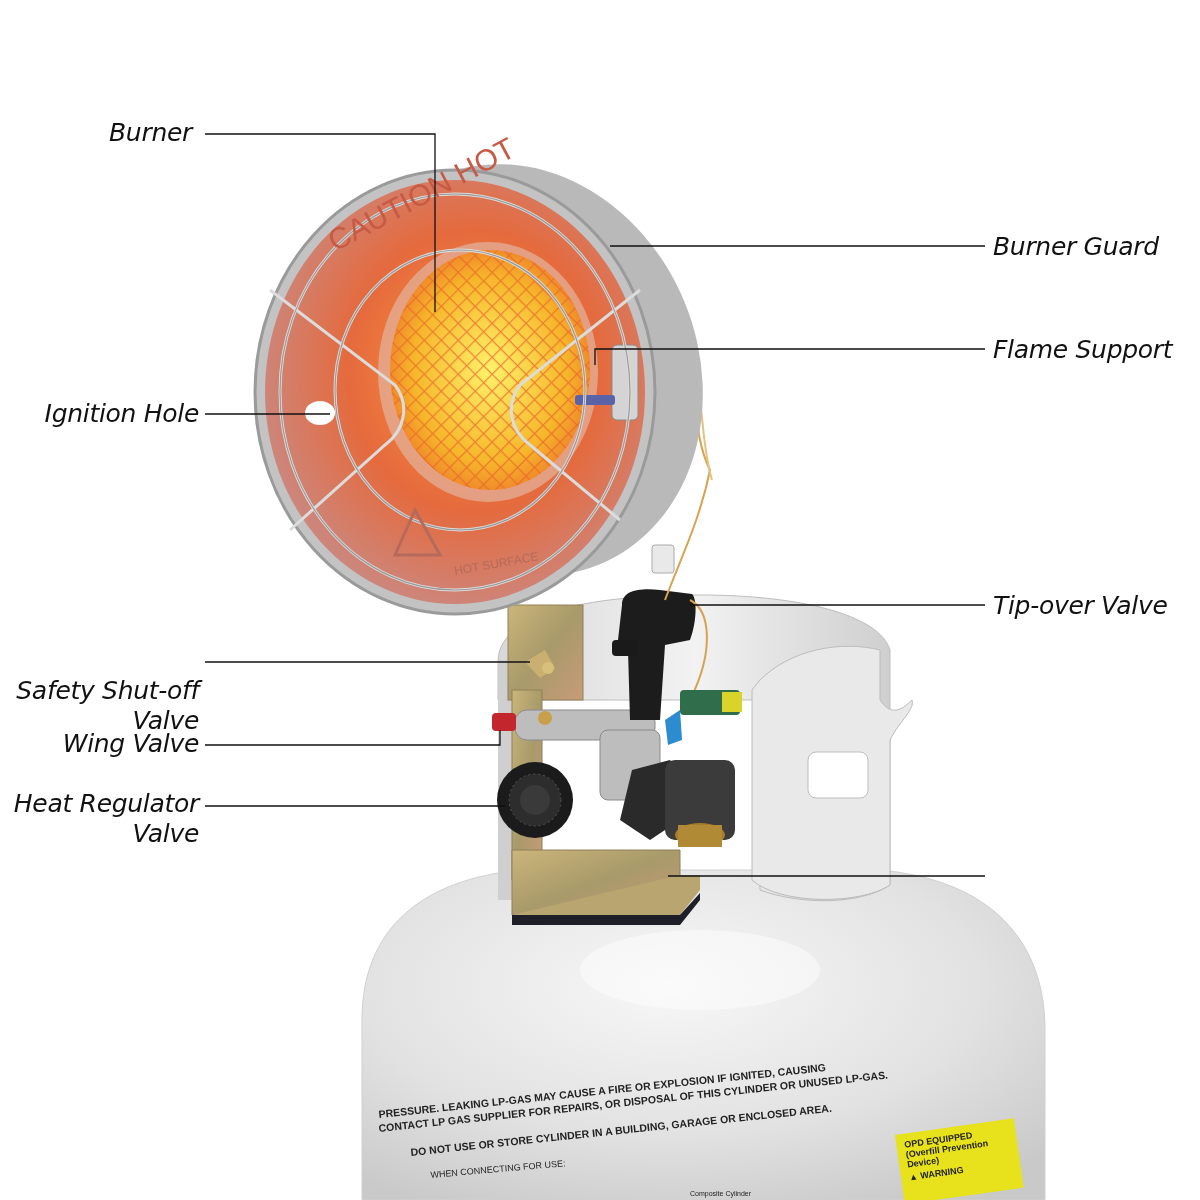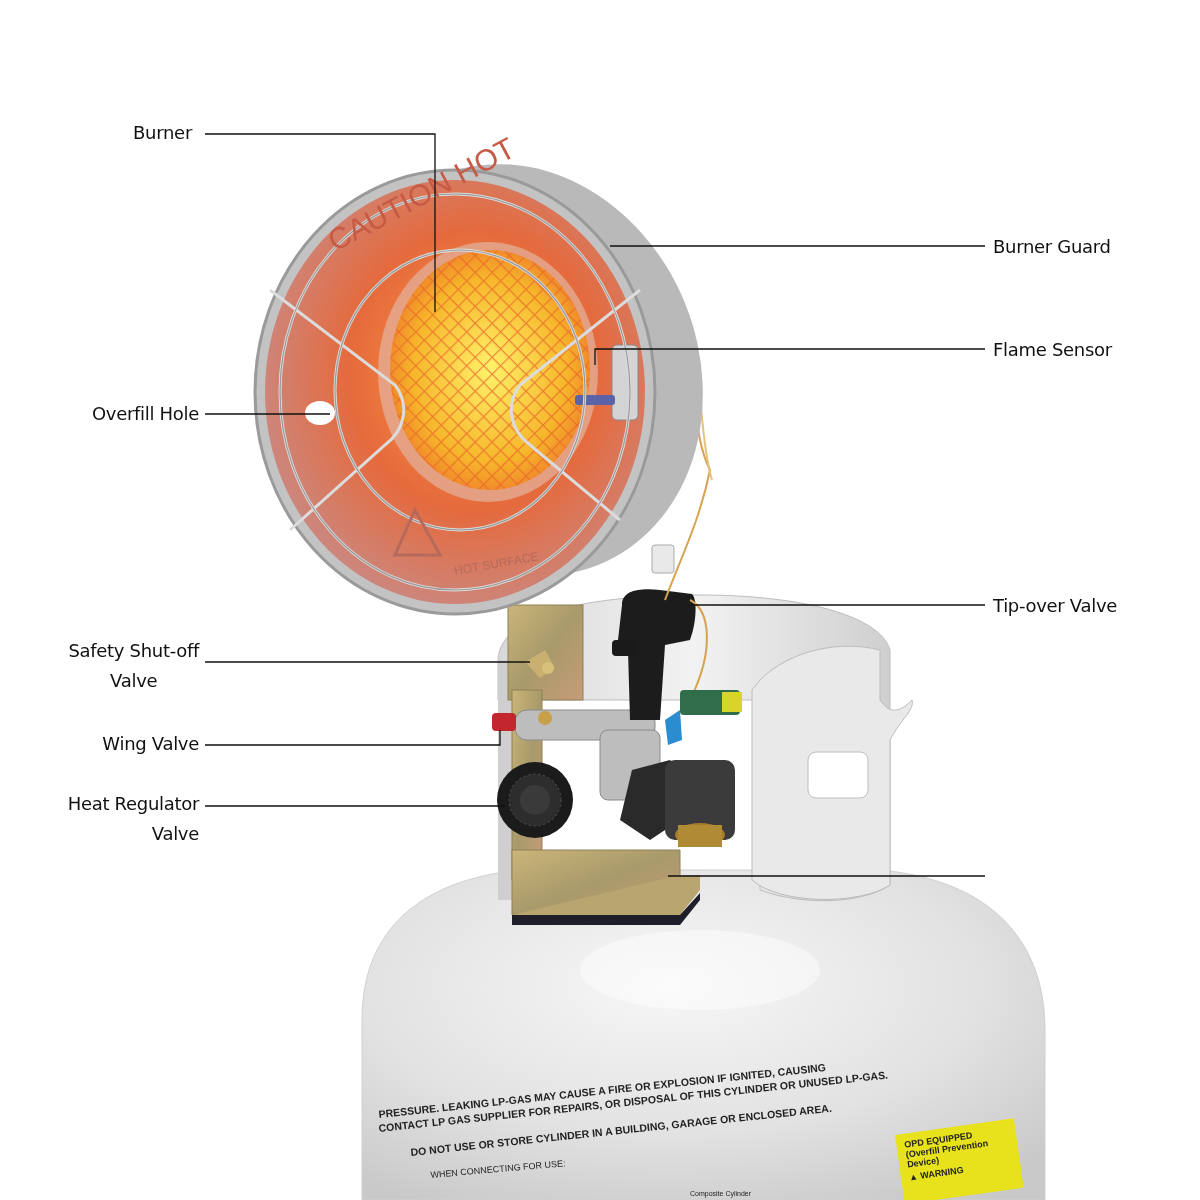--- a/index.html
+++ b/index.html
@@ -1,19 +1,19 @@
 <!DOCTYPE html>
 <html><head>
 <meta charset="utf-8">
 <style>
   html, body { margin:0; padding:0; background:#ffffff; }
   body { width:1200px; height:1200px; position:relative; overflow:hidden; font-family:"DejaVu Sans", sans-serif; }
   .stage { position:absolute; left:0; top:0; width:1200px; height:1200px; }
   svg.art { position:absolute; left:0; top:0; }
-  .label { position:absolute; font-size:18px; color:#111; line-height:30px; white-space:nowrap; letter-spacing:-0.3px; }
+  .label { position:absolute; font-size:25px; color:#111; line-height:30px; white-space:nowrap; letter-spacing:-0.3px;font-style:italic; }
   .label.left { text-align:right; }
   .label.right { text-align:right; }
   .tank-text { position:absolute; font-family:"Liberation Sans", sans-serif; color:#222; font-weight:bold; transform-origin:left top; white-space:nowrap; }
   .opd { position:absolute; left:895px; top:1135px; width:120px; height:70px; background:#e7e21b; transform:rotate(-8deg); transform-origin:left top; padding:6px 8px; box-sizing:border-box; font-family:"Liberation Sans", sans-serif; font-size:9px; color:#222; font-weight:bold; }
   .opd .warn { font-size:9px; margin-top:3px; }
 </style>
 </head>
 <body>
 
 <div class="stage">
@@ -143,28 +143,28 @@
   <div class="tank-text" style="left:410px;top:1146px;font-size:10.5px;transform:rotate(-6deg);">DO NOT USE OR STORE CYLINDER IN A BUILDING, GARAGE OR ENCLOSED AREA.</div>
   <div class="tank-text" style="left:430px;top:1170px;font-size:9px;transform:rotate(-5deg);font-weight:normal;">WHEN CONNECTING FOR USE:</div>
   <div class="tank-text" style="left:690px;top:1190px;font-size:7px;font-weight:normal;">Composite Cylinder</div>
 
   <div class="opd">
     <div>OPD EQUIPPED (Overfill Prevention Device)</div>
     <div class="warn"><span>▲</span> <span>WARNING</span></div>
   </div>
 
   <div class="label left" style="right:1008px;top:118px;">Burner</div>
-  <div class="label left" style="right:1001px;top:399px;">Overfill Hole</div>
-  <div class="label left" style="right:1001px;top:636px;text-align:center;">
+  <div class="label left" style="right:1001px;top:399px;">Ignition Hole</div>
+  <div class="label left" style="right:1001px;top:676px;">
     <div>Safety Shut-off</div>
     <div>Valve</div>
   </div>
   <div class="label left" style="right:1001px;top:729px;">Wing Valve</div>
   <div class="label left" style="right:1001px;top:789px;">
     <div>Heat Regulator</div>
     <div>Valve</div>
   </div>
 
   <div class="label right" style="left:993px;top:232px;">Burner Guard</div>
-  <div class="label right" style="left:993px;top:335px;">Flame Sensor</div>
+  <div class="label right" style="left:993px;top:335px;">Flame Support</div>
   <div class="label right" style="left:993px;top:591px;">Tip-over Valve</div>
 
 </div>
 
 </body></html>

